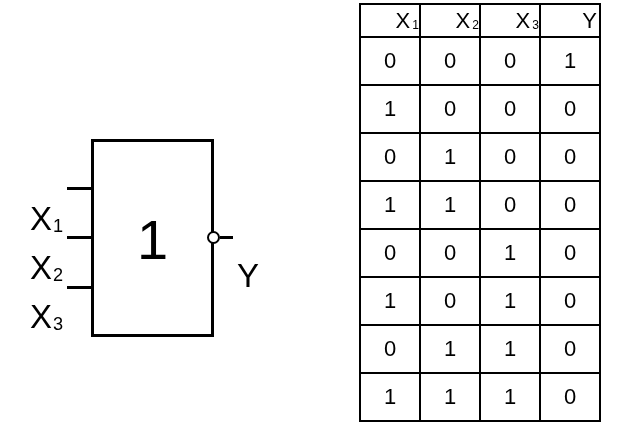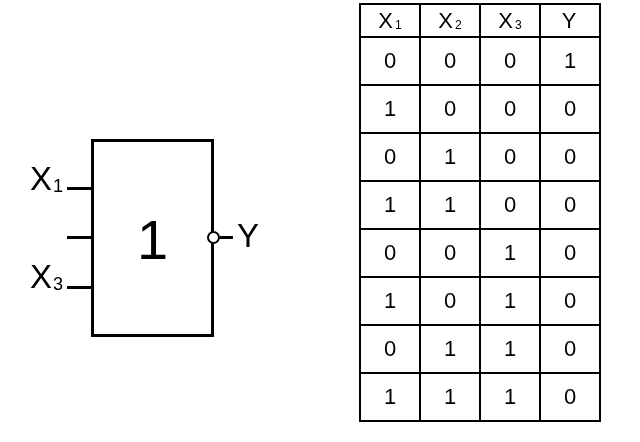--- a/index.html
+++ b/index.html
@@ -34,20 +34,21 @@
   .gate-symbol {
     font-size: 56px;
     line-height: 1;
     margin-top: 4px;
   }
   .signal-label {
     position: absolute;
     font-size: 33px;
     line-height: 1em;
     white-space: nowrap;
+    margin-top: 40px;
   }
   .signal-label .sub {
     font-size: 0.55em;
     position: relative;
     top: 0.12em;
     margin-left: 1px;
   }
   .lbl-x1 { left: 30px; top: 162px; }
   .lbl-x2 { left: 30px; top: 211px; }
   .lbl-x3 { left: 30px; top: 260px; text-align: center; }
@@ -85,35 +86,36 @@
   .truth-table th,
   .truth-table td {
     border: 2px solid #000000;
     width: 58px;
     text-align: center;
     vertical-align: middle;
     font-size: 22px;
     font-weight: normal;
     padding: 0;
   }
-  .truth-table th { height: 31px; }
+  .truth-table th { height: 31px; text-align: right; }
   .truth-table td { height: 46px; }
   .truth-table th .sub {
     font-size: 0.55em;
     position: relative;
     top: 0.12em;
     margin-left: 2px;
   }
 </style>
 </head>
 <body>
 
 <div class="canvas">
 
   <div class="signal-label lbl-x1"><span>X</span><span class="sub">1</span></div>
+  <div class="signal-label lbl-x2"><span>X</span><span class="sub">2</span></div>
   <div class="signal-label lbl-x3"><span>X</span><span class="sub">3</span></div>
 
   <div class="wire wire-x1"></div>
   <div class="wire wire-x2"></div>
   <div class="wire wire-x3"></div>
 
   <div class="gate-box">
     <span class="gate-symbol">1</span>
   </div>
 

